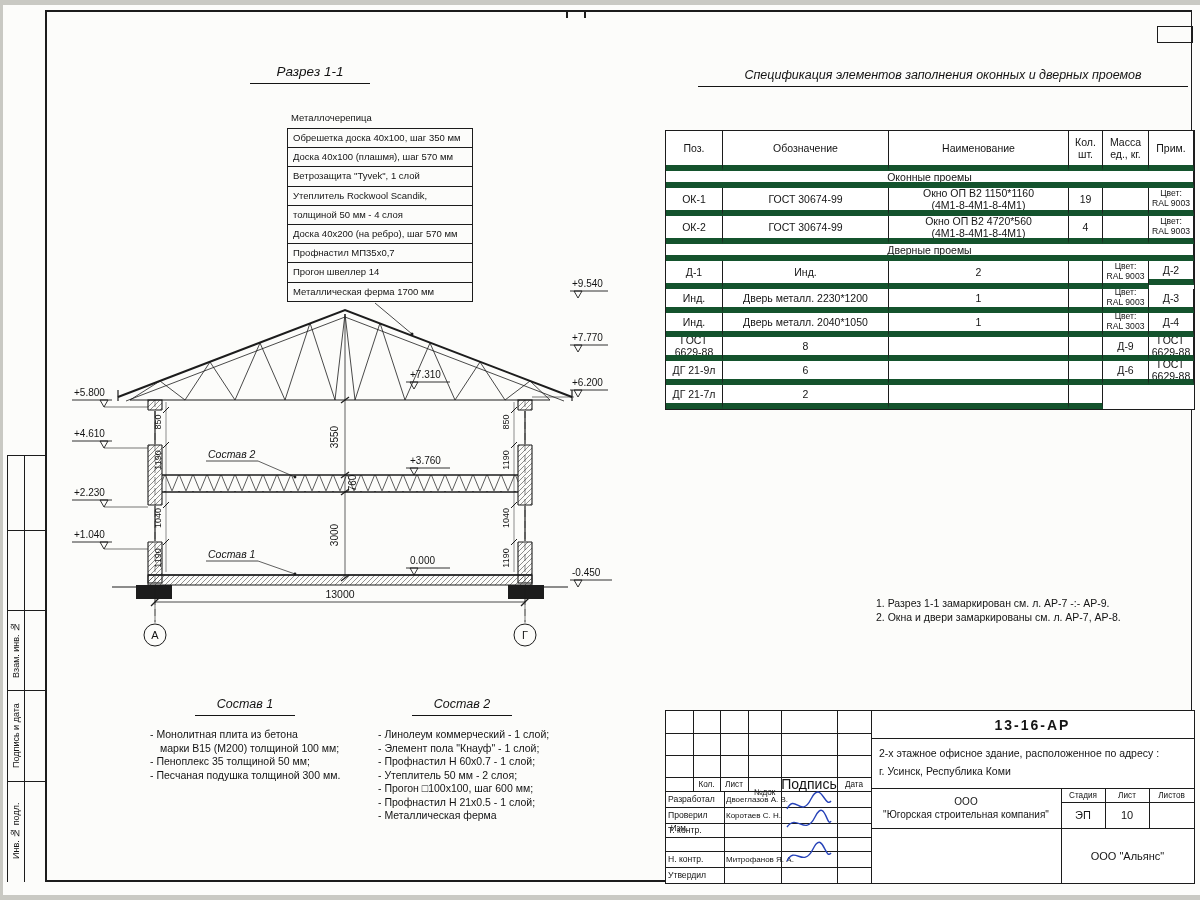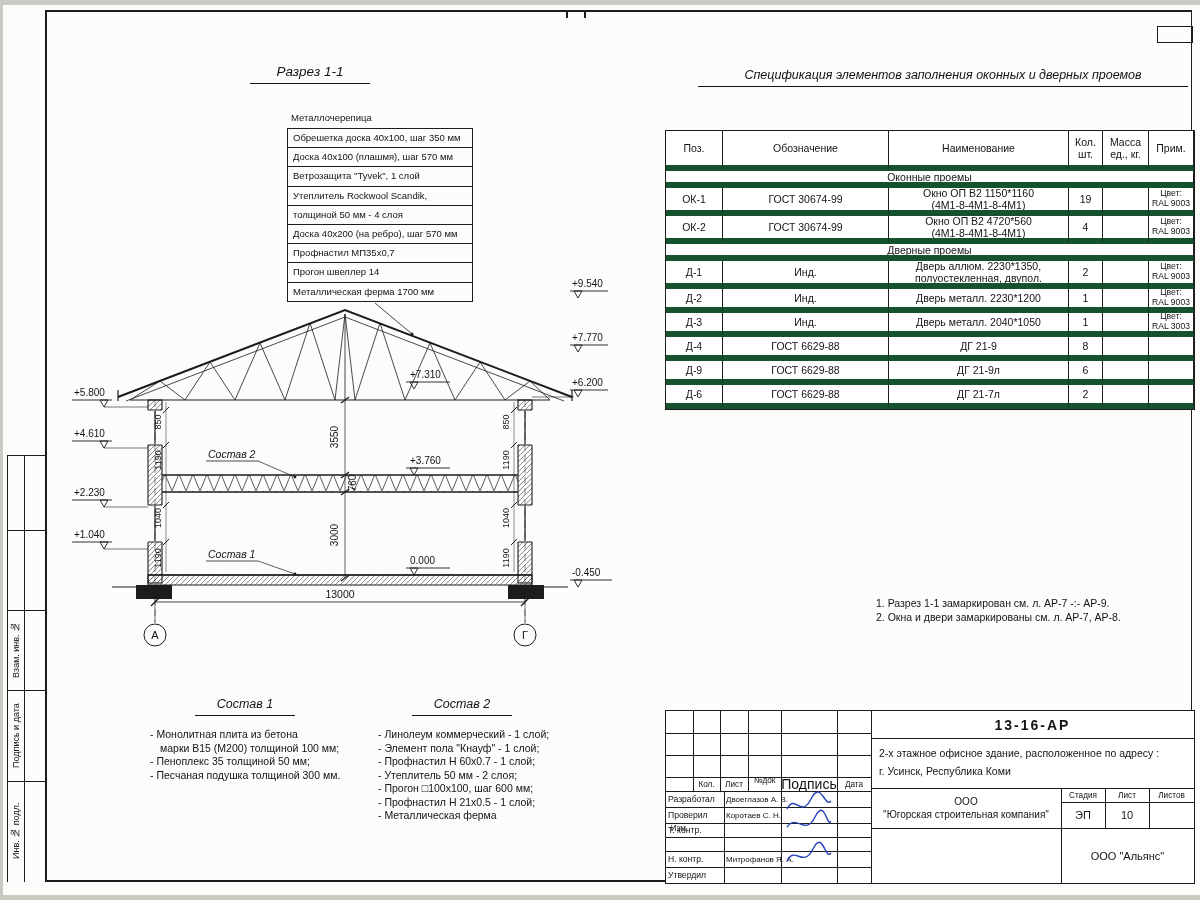--- a/index.html
+++ b/index.html
@@ -306,22 +306,20 @@
 (4М1-8-4М1-8-4М1)</div>
     <div class="c r28">4</div>
     <div class="c r28"></div>
     <div class="c r28 nt">Цвет:
 RAL 9003</div>
 
     <div class="c grp">Дверные проемы</div>
 
     <div class="c r28">Д-1</div>
     <div class="c r28">Инд.</div>
-    <div class="c r28">Дверь аллюм. 2230*1350,
-полуостекленная, двупол.</div>
     <div class="c r28">2</div>
     <div class="c r28"></div>
     <div class="c r28 nt">Цвет:
 RAL 9003</div>
 
     <div class="c r24">Д-2</div>
     <div class="c r24">Инд.</div>
     <div class="c r24">Дверь металл. 2230*1200</div>
     <div class="c r24">1</div>
     <div class="c r24"></div>
@@ -331,21 +329,20 @@
     <div class="c r24">Д-3</div>
     <div class="c r24">Инд.</div>
     <div class="c r24">Дверь металл. 2040*1050</div>
     <div class="c r24">1</div>
     <div class="c r24"></div>
     <div class="c r24 nt">Цвет:
 RAL 3003</div>
 
     <div class="c r24">Д-4</div>
     <div class="c r24">ГОСТ 6629-88</div>
-    <div class="c r24">ДГ 21-9</div>
     <div class="c r24">8</div>
     <div class="c r24"></div>
     <div class="c r24 nt"></div>
 
     <div class="c r24">Д-9</div>
     <div class="c r24">ГОСТ 6629-88</div>
     <div class="c r24">ДГ 21-9л</div>
     <div class="c r24">6</div>
     <div class="c r24"></div>
     <div class="c r24 nt"></div>
@@ -402,21 +399,21 @@
     <div class="tl" style="left:0;top:80px;width:205px;height:1.2px;"></div>
     <div class="tl" style="left:0;top:96px;width:205px;height:1px;"></div>
     <div class="tl" style="left:0;top:112px;width:205px;height:1px;"></div>
     <div class="tl" style="left:0;top:126px;width:205px;height:1px;"></div>
     <div class="tl" style="left:0;top:140px;width:205px;height:1px;"></div>
     <div class="tl" style="left:0;top:156px;width:205px;height:1px;"></div>
 
     <div class="tbc" style="left:0;top:66px;width:27px;height:14px;font-size:8.2px;margin-top:44px;">Изм.</div>
     <div class="tbc" style="left:27px;top:66px;width:27px;height:14px;font-size:8.2px;">Кол.</div>
     <div class="tbc" style="left:54px;top:66px;width:28px;height:14px;font-size:8.2px;">Лист</div>
-    <div class="tbc" style="left:82px;top:62px;width:33px;height:14px;font-size:8.2px;">№док</div>
+    <div class="tbc" style="left:82px;top:74px;width:33px;height:14px;font-size:8.2px;">№док</div>
     <div class="tbc" style="left:115px;top:66px;width:56px;height:14px;font-size:14px;">Подпись</div>
     <div class="tbc" style="left:171px;top:66px;width:34px;height:14px;font-size:8.2px;">Дата</div>
 
     <div class="tbc lft" style="left:2px;top:80px;width:55px;height:16px;font-size:8.6px;">Разработал</div>
     <div class="tbc lft" style="left:60px;top:80px;width:55px;height:16px;font-size:8px;white-space:nowrap;">Двоеглазов А. В.</div>
     <div class="tbc lft" style="left:2px;top:96px;width:55px;height:16px;font-size:8.6px;">Проверил</div>
     <div class="tbc lft" style="left:60px;top:96px;width:55px;height:16px;font-size:8px;white-space:nowrap;">Коротаев С. Н.</div>
     <div class="tbc lft" style="left:2px;top:112px;width:55px;height:14px;font-size:8.6px;">Т. контр.</div>
     <div class="tbc lft" style="left:2px;top:140px;width:55px;height:16px;font-size:8.6px;">Н. контр.</div>
     <div class="tbc lft" style="left:60px;top:140px;width:55px;height:16px;font-size:8px;white-space:nowrap;">Митрофанов Я. А.</div>

